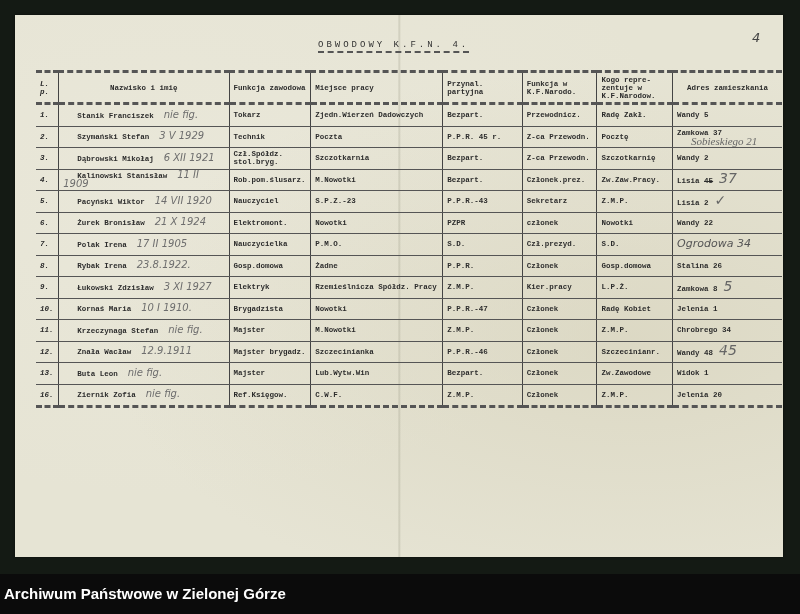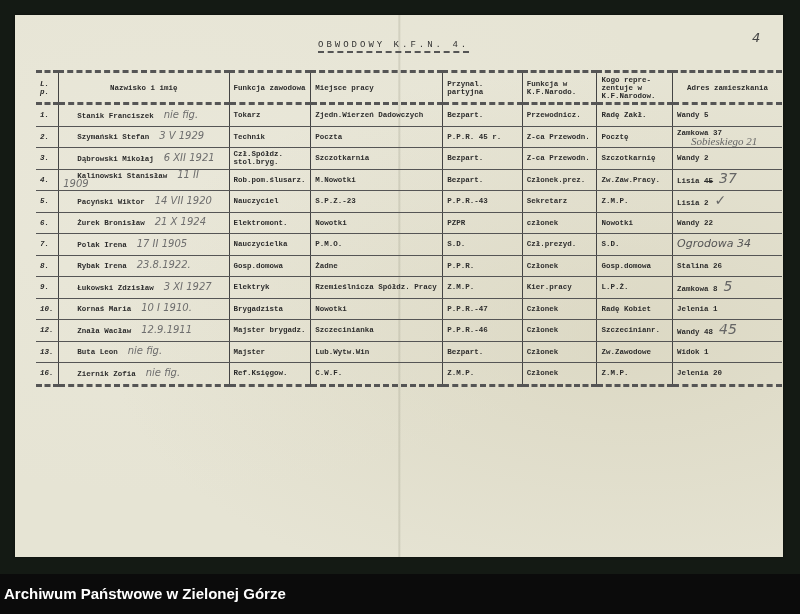--- a/index.html
+++ b/index.html
@@ -197,20 +197,30 @@
         <td class="c-lp">10.</td>
         <td class="c-name"><span style="margin-left:14px">Kornaś Maria</span><span class="hw">10 I 1910.</span></td>
         <td class="c-fun">Brygadzista</td>
         <td class="c-work">Nowotki</td>
         <td class="c-party">P.P.R.-47</td>
         <td class="c-role">Członek</td>
         <td class="c-rep">Radę Kobiet</td>
         <td class="c-addr"><span>Jelenia 1</span></td>
       </tr>
       <tr>
+        <td class="c-lp">11.</td>
+        <td class="c-name"><span style="margin-left:14px">Krzeczynaga Stefan</span><span class="hw">nie fig.</span></td>
+        <td class="c-fun">Majster</td>
+        <td class="c-work">M.Nowotki</td>
+        <td class="c-party">Z.M.P.</td>
+        <td class="c-role">Członek</td>
+        <td class="c-rep">Z.M.P.</td>
+        <td class="c-addr"><span>Chrobrego 34</span></td>
+      </tr>
+      <tr>
         <td class="c-lp">12.</td>
         <td class="c-name"><span style="margin-left:14px">Znała Wacław</span><span class="hw">12.9.1911</span></td>
         <td class="c-fun">Majster brygadz.</td>
         <td class="c-work">Szczecinianka</td>
         <td class="c-party">P.P.R.-46</td>
         <td class="c-role">Członek</td>
         <td class="c-rep">Szczecinianr.</td>
         <td class="c-addr"><span>Wandy 48</span><span class="hw-add">45</span></td>
       </tr>
       <tr>

